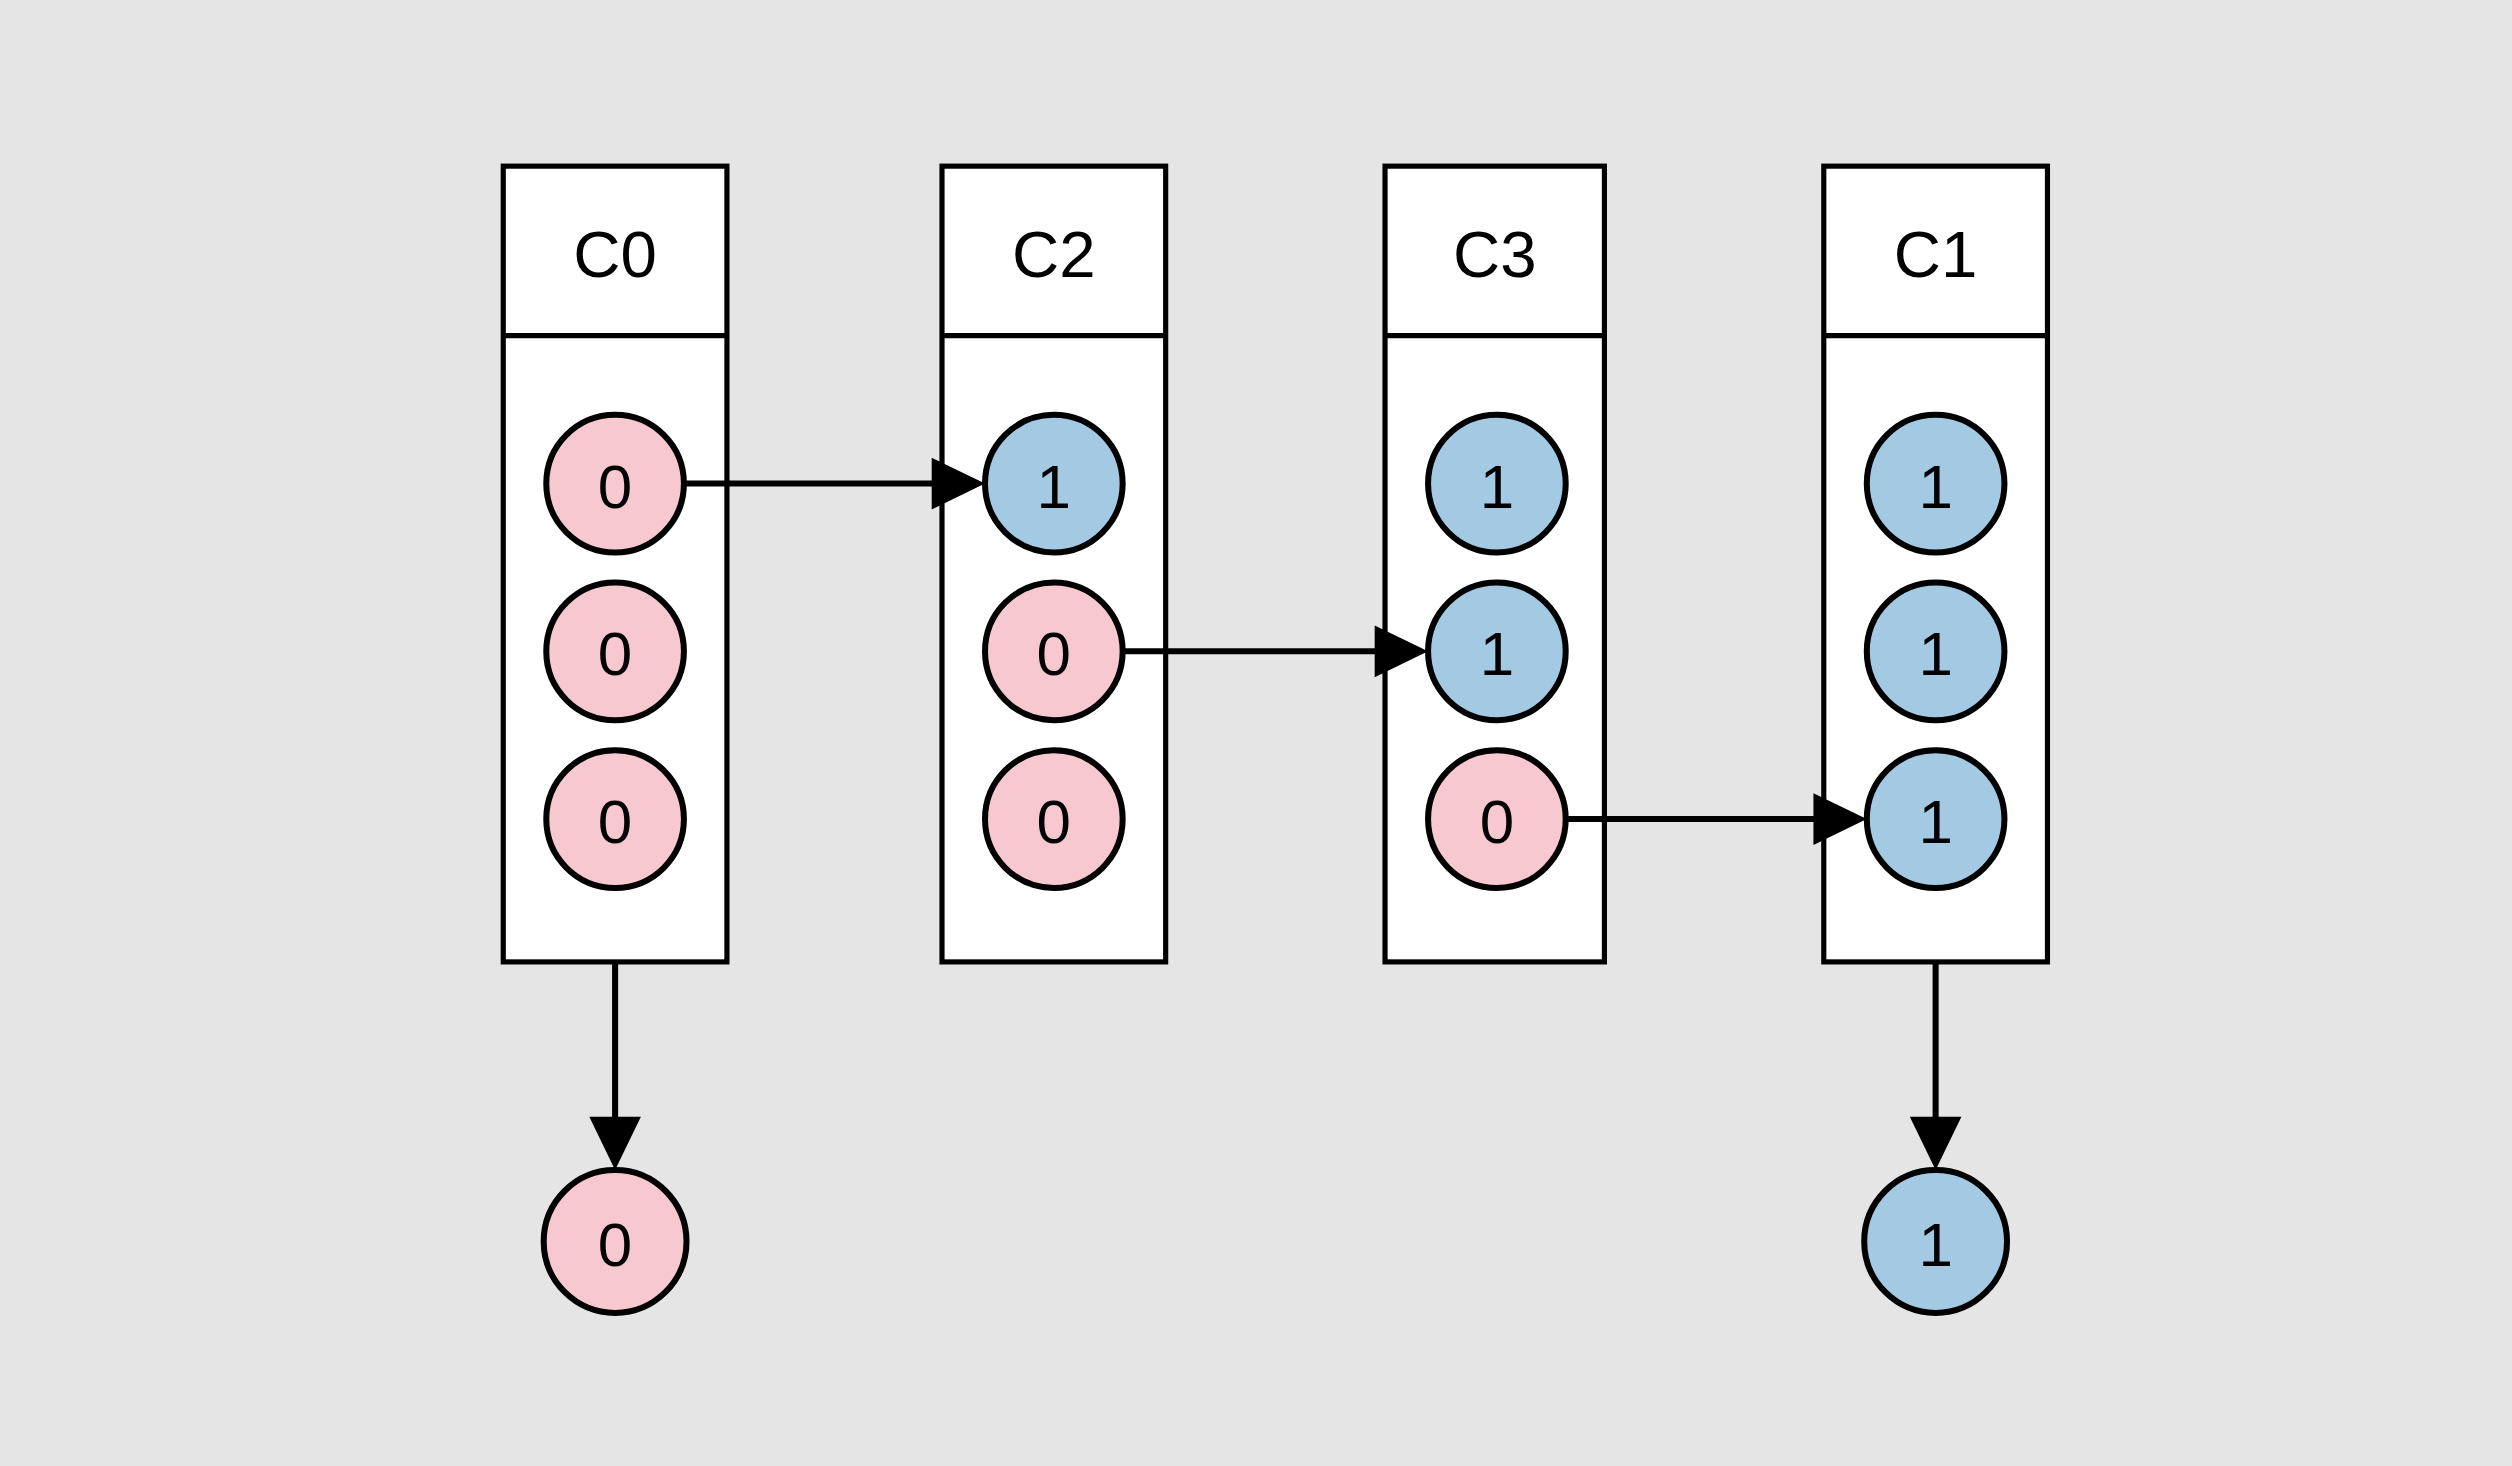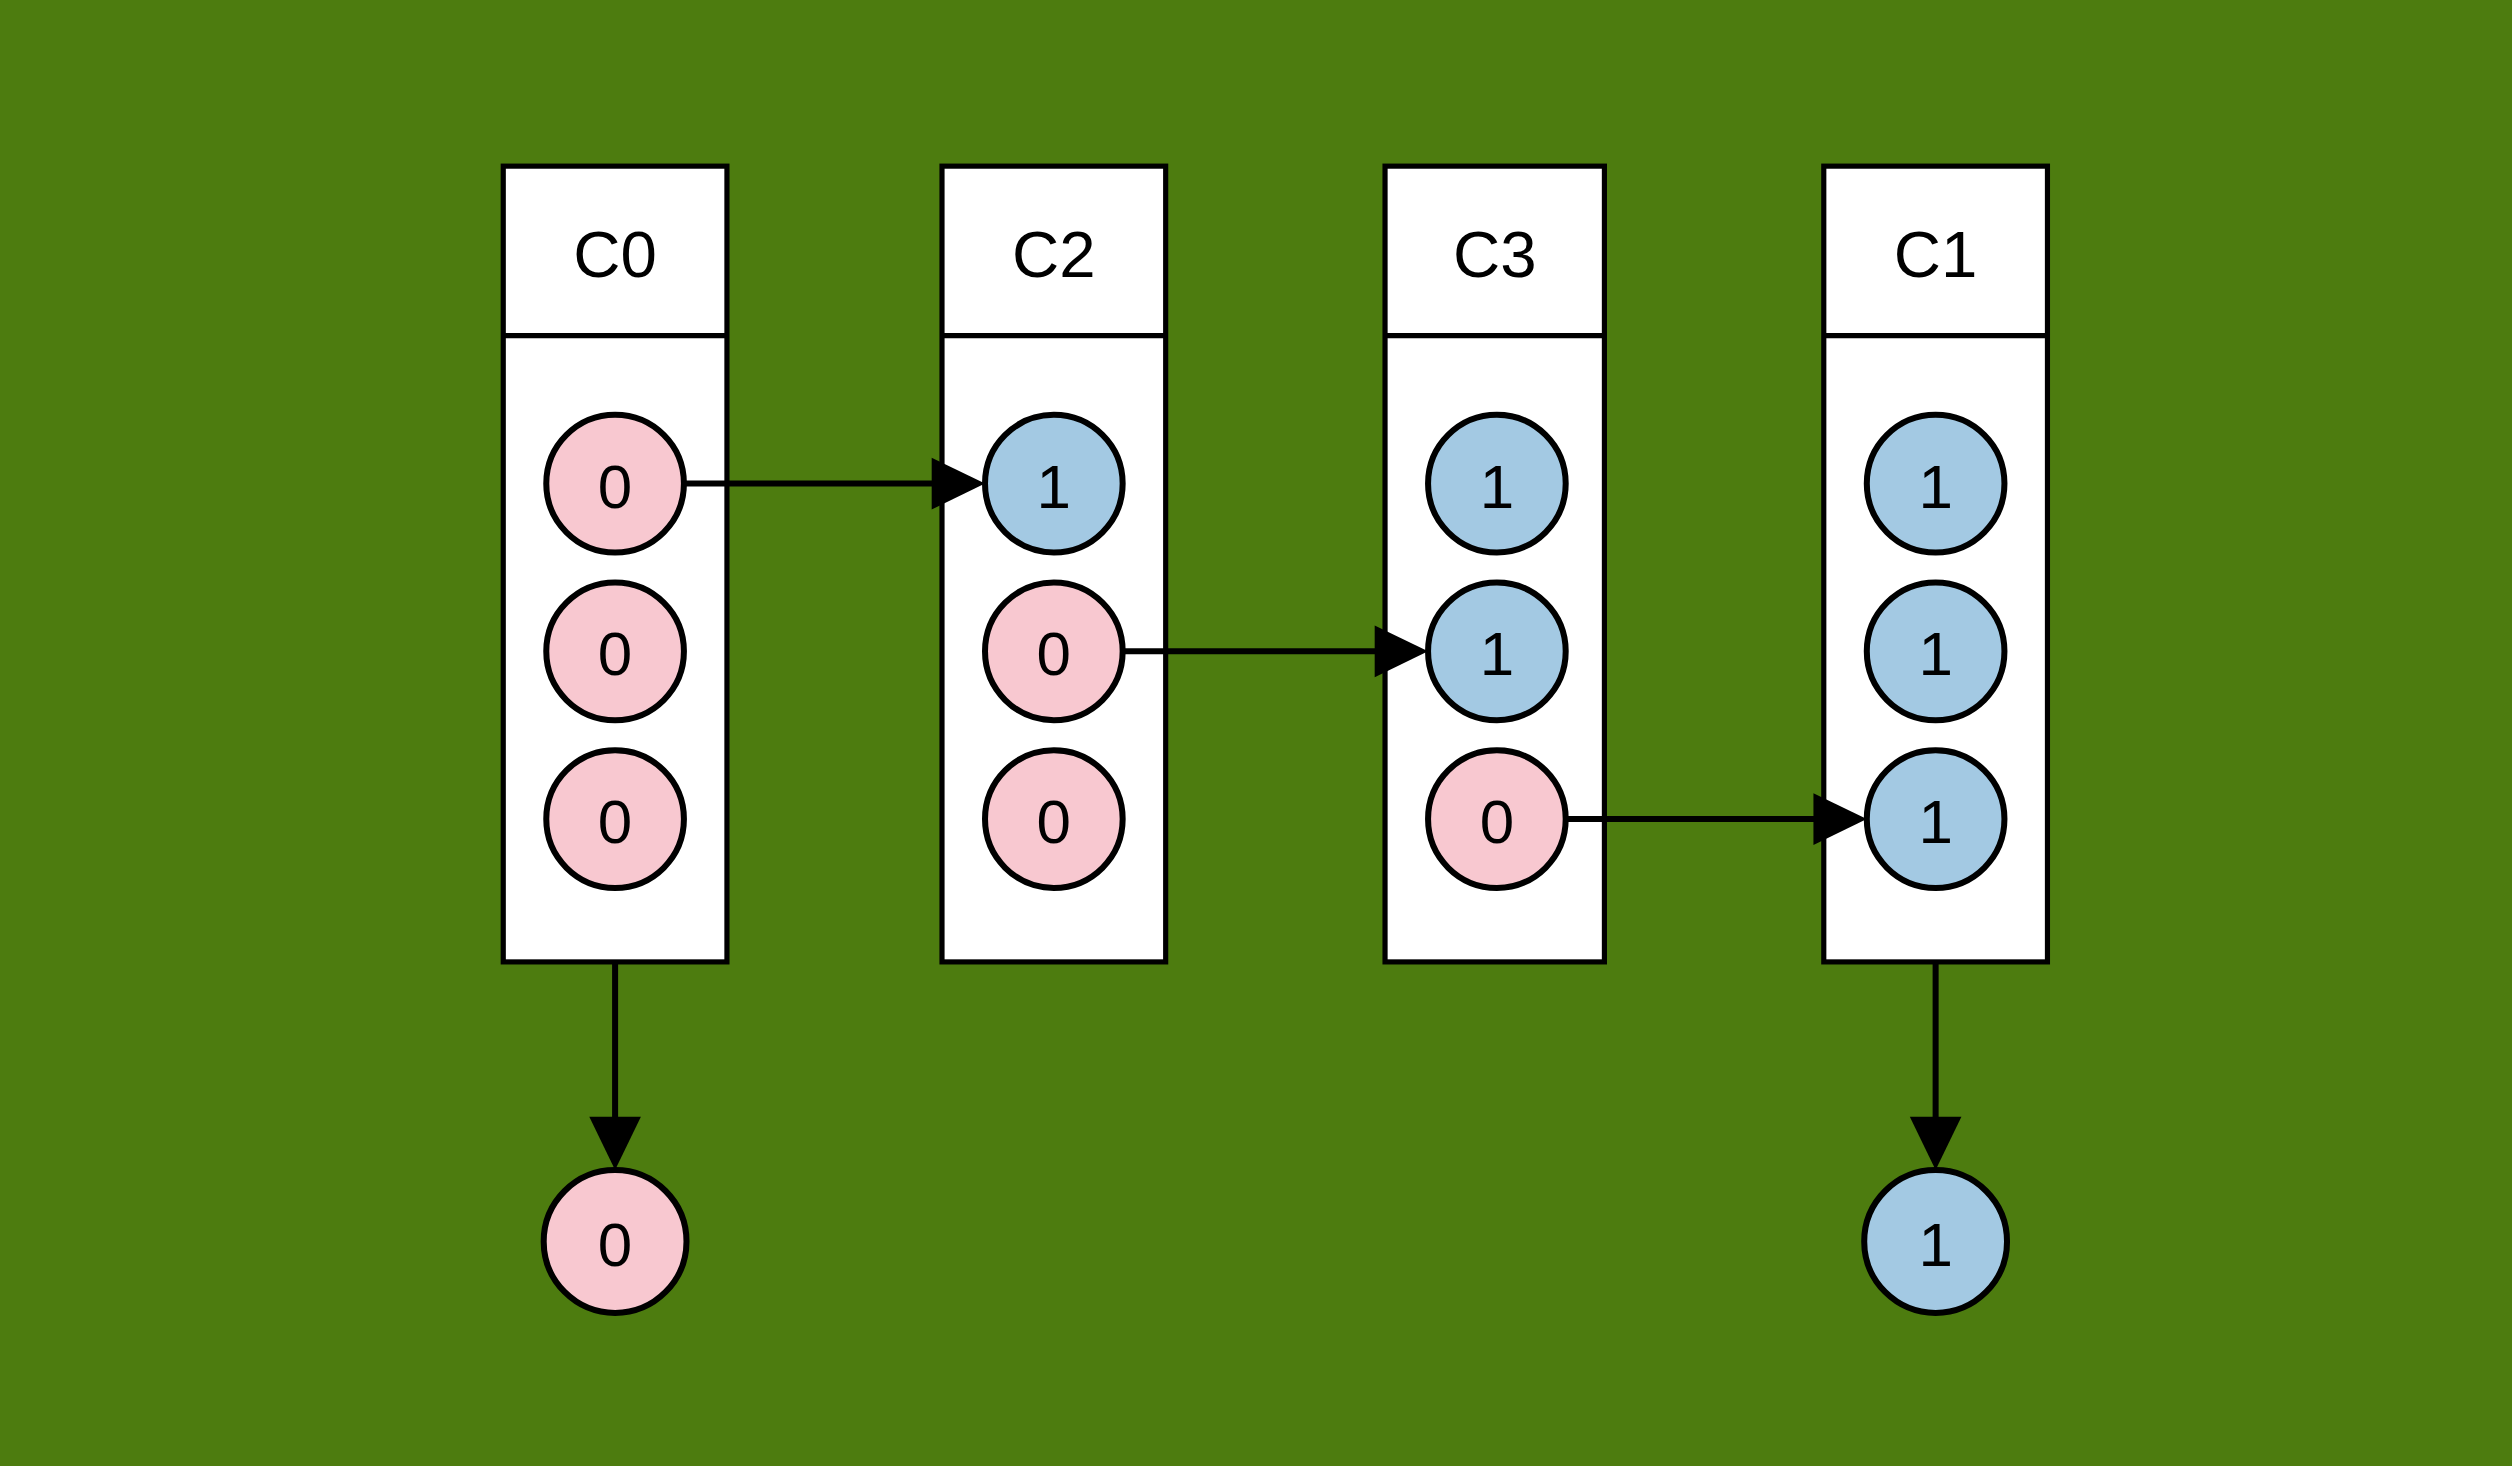--- a/index.html
+++ b/index.html
@@ -8,21 +8,21 @@
     padding: 0;
     background: #ffffff;
   }
   body {
     font-family: "Liberation Sans", sans-serif;
   }
   #stage {
     position: relative;
     width: 2512px;
     height: 1467px;
-    background: #4d7c0f;
+    background: #e5e5e5;
     overflow: hidden;
   }
   #diagram-svg {
     position: absolute;
     left: 0;
     top: 0;
     width: 2512px;
     height: 1467px;
     display: block;
   }

